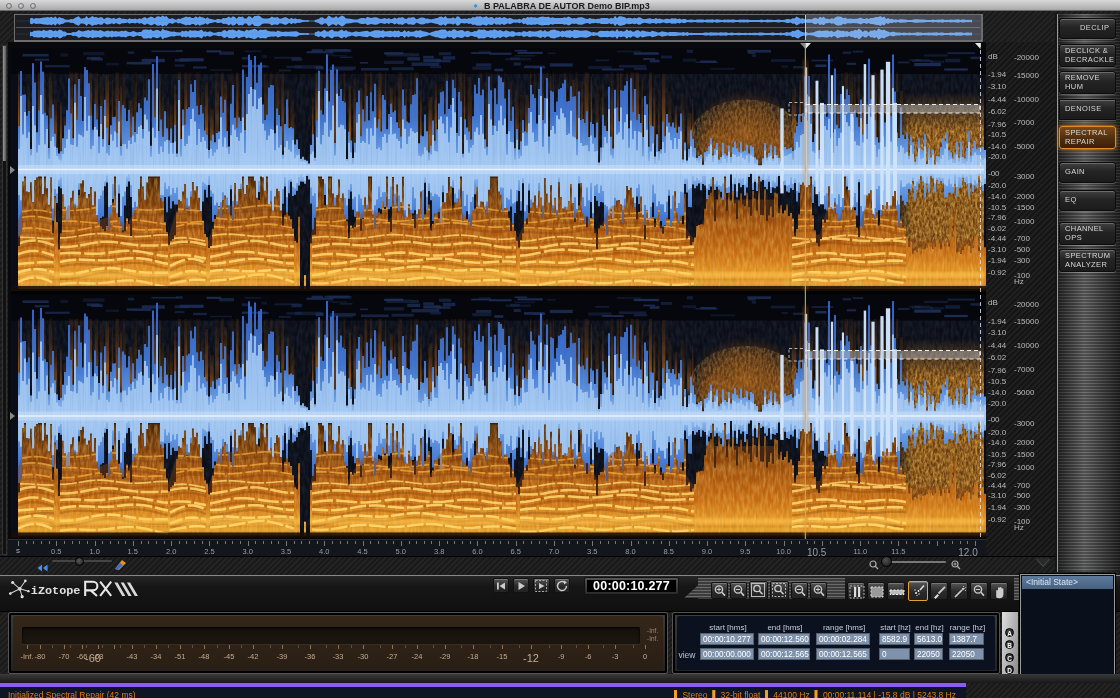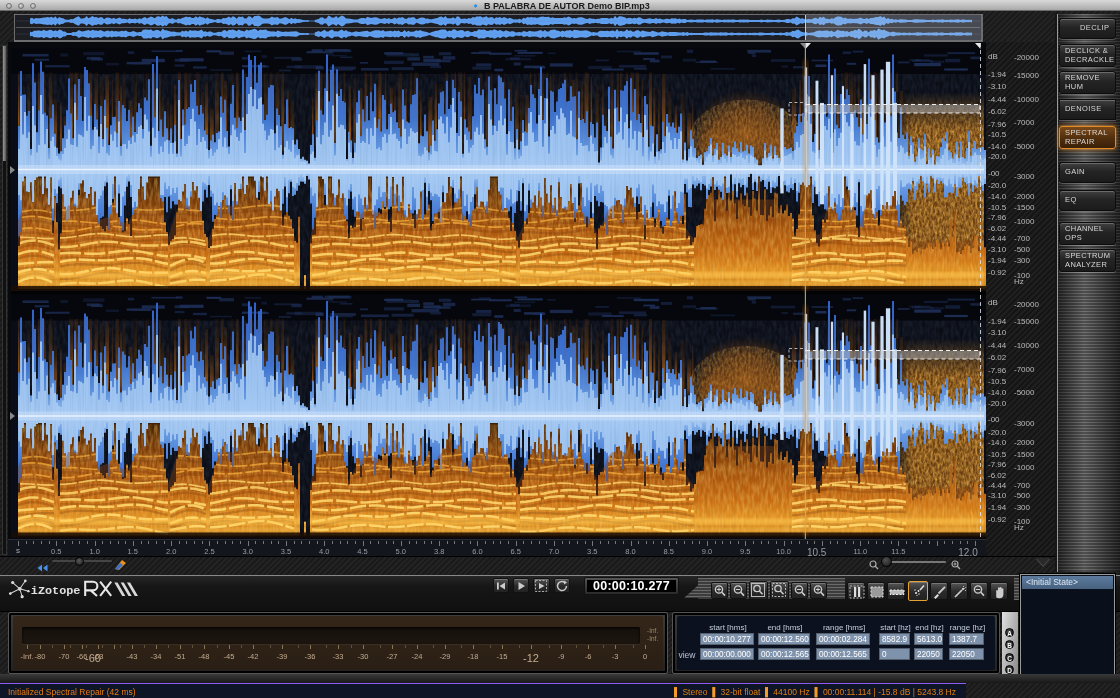--- a/index.html
+++ b/index.html
@@ -1127,21 +1127,21 @@
   </div>
 <div style="position:absolute;left:1002px;top:612px;width:16px;height:62px;background:linear-gradient(100deg,#e0e0e0,#8a8a8a);clip-path:polygon(0 30%%,100%% 10%%,100%% 100%%,0 100%%)"></div>
 <div style="position:absolute;left:1005px;top:628.0px;width:9px;height:9px;border-radius:5px;background:radial-gradient(circle at 35% 30%,#4a4a4a,#0a0a0a);border:1px solid #000;color:#fff;font-size:6.5px;text-align:center;line-height:9px;font-weight:bold">A</div>
 <div style="position:absolute;left:1005px;top:640.3px;width:9px;height:9px;border-radius:5px;background:radial-gradient(circle at 35% 30%,#4a4a4a,#0a0a0a);border:1px solid #000;color:#fff;font-size:6.5px;text-align:center;line-height:9px;font-weight:bold">B</div>
 <div style="position:absolute;left:1005px;top:652.6px;width:9px;height:9px;border-radius:5px;background:radial-gradient(circle at 35% 30%,#4a4a4a,#0a0a0a);border:1px solid #000;color:#fff;font-size:6.5px;text-align:center;line-height:9px;font-weight:bold">C</div>
 <div style="position:absolute;left:1005px;top:664.9px;width:9px;height:9px;border-radius:5px;background:radial-gradient(circle at 35% 30%,#4a4a4a,#0a0a0a);border:1px solid #000;color:#fff;font-size:6.5px;text-align:center;line-height:9px;font-weight:bold">D</div>
 <div style="position:absolute;left:1020px;top:574px;width:95px;height:103px;background:#0a0f1c;border:1px solid #999;box-shadow:0 0 0 1px #000">
     <div style="position:absolute;left:1px;top:1px;right:1px;height:13px;background:linear-gradient(#5d7b9e,#47617f);font-size:8.5px;color:#dce8f4;padding:1px 0 0 4px">&lt;Initial State&gt;</div>
   </div>
 <div style="position:absolute;left:0;top:674px;width:1120px;height:9px;background:linear-gradient(#3a3a3a,#181818)"></div>
-<div style="position:absolute;left:0px;top:683px;width:966px;height:15px;background:#0d1527;border-top:1px solid #8b5cf6">
+<div style="position:absolute;left:0px;top:683px;width:966px;height:15px;background:#0d1527;border-top:4px solid #8b5cf6">
     <div style="position:absolute;left:8px;top:2.5px;font-size:8.5px;color:#e87d10">Initialized Spectral Repair (42 ms)</div>
     <div style="position:absolute;right:10px;top:2.5px;font-size:8.5px;color:#e07f0f"><b style="color:#f59b28">▌</b> Stereo &nbsp;<b style="color:#f59b28">▌</b> 32-bit float &nbsp;<b style="color:#f59b28">▌</b> 44100 Hz &nbsp;<b style="color:#f59b28">▌</b> 00:00:11.114 | -15.8 dB | 5243.8 Hz</div>
   </div>
 
 <div style="position:absolute;left:1055px;top:11px;width:65px;height:561px;background:repeating-linear-gradient(180deg,#5e5e5e 0 1px,#353535 1px 3px)"></div>
 <div style="position:absolute;left:1055px;top:11px;width:65px;height:561px;background:linear-gradient(90deg,rgba(0,0,0,0.55),rgba(255,255,255,0.13) 45%,rgba(0,0,0,0.5))"></div>
 <div style="position:absolute;left:1055px;top:11px;width:3px;height:561px;background:#161616;border-right:1px solid #9a9a9a"></div>
 <div class="stripes" style="position:absolute;left:1055px;top:11px;width:65px;height:3px"></div>
 <div style="position:absolute;left:1059px;top:18px;width:57px;height:21px;background:linear-gradient(#404040,#242424 45%,#1b1b1b);border:1.5px solid #0c0c0c;border-radius:3px;box-shadow:0 1px 0 rgba(255,255,255,0.22),inset 0 1px 0 #6a6a6a;font-size:7.5px;line-height:8.5px;color:#d8d8d8;display:flex;align-items:center;padding-left:20px;letter-spacing:0.4px">
     <span>DECLIP</span>

